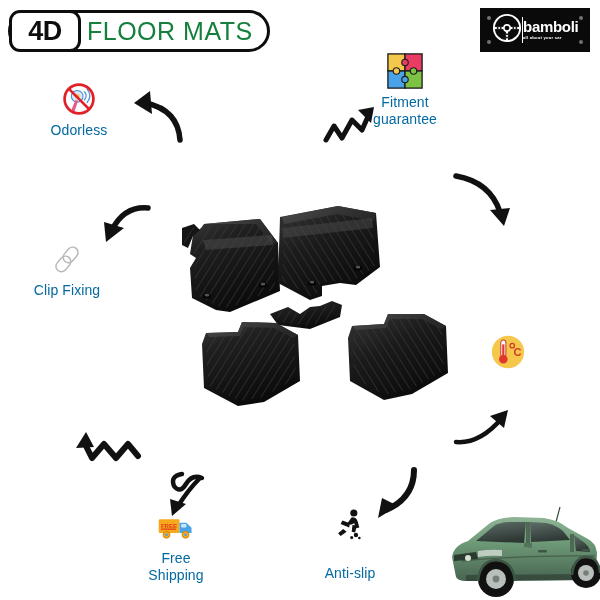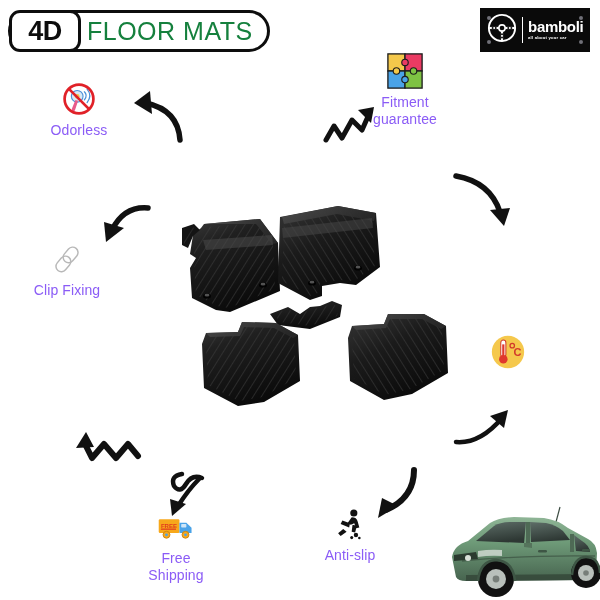--- a/index.html
+++ b/index.html
@@ -64,21 +64,20 @@
   .brand-logo {
     position: absolute;
     left: 480px;
     top: 8px;
     width: 110px;
     height: 44px;
     background: #0a0a0a;
     display: flex;
     align-items: center;
     justify-content: center;
-    gap: 5px;
     padding: 0 8px;
   }
   .brand-logo .screw {
     position: absolute;
     width: 4px;
     height: 4px;
     border-radius: 50%;
     background: #707078;
   }
   .screw.s1 { left: 7px;  top: 8px; }
@@ -119,34 +118,34 @@
   .feature-icon {
     width: 38px;
     height: 38px;
     display: flex;
     align-items: center;
     justify-content: center;
     margin-bottom: 4px;
   }
   .feature-label {
     font-size: 14px;
-    color: #8b5cf6;
+    color: #0369a1;
     line-height: 1.22;
     white-space: pre-line;
     letter-spacing: 0.1px;
   }
 
   #feat-odorless   { left: 24px;  top: 80px;  width: 110px; }
   #feat-fitment    { left: 350px; top: 52px;  width: 110px; }
   #feat-waterproof { left: 472px; top: 216px; width: 118px; }
   #feat-clip       { left: 11px;  top: 240px; width: 112px; }
   #feat-temp       { left: 445px; top: 333px; width: 125px; }
   #feat-allergic   { left: 40px;  top: 355px; width: 100px; }
   #feat-shipping   { left: 128px; top: 508px; width: 96px; justify-content: center; }
-  #feat-antislip   { left: 300px; top: 505px; width: 100px; }
+  #feat-antislip   { left: 300px; top: 505px; width: 100px; gap: 18px; }
 
   
   .arrow { position: absolute; }
 
   
   #mats-image {
     position: absolute;
     left: 160px;
     top: 188px;
     width: 292px;

